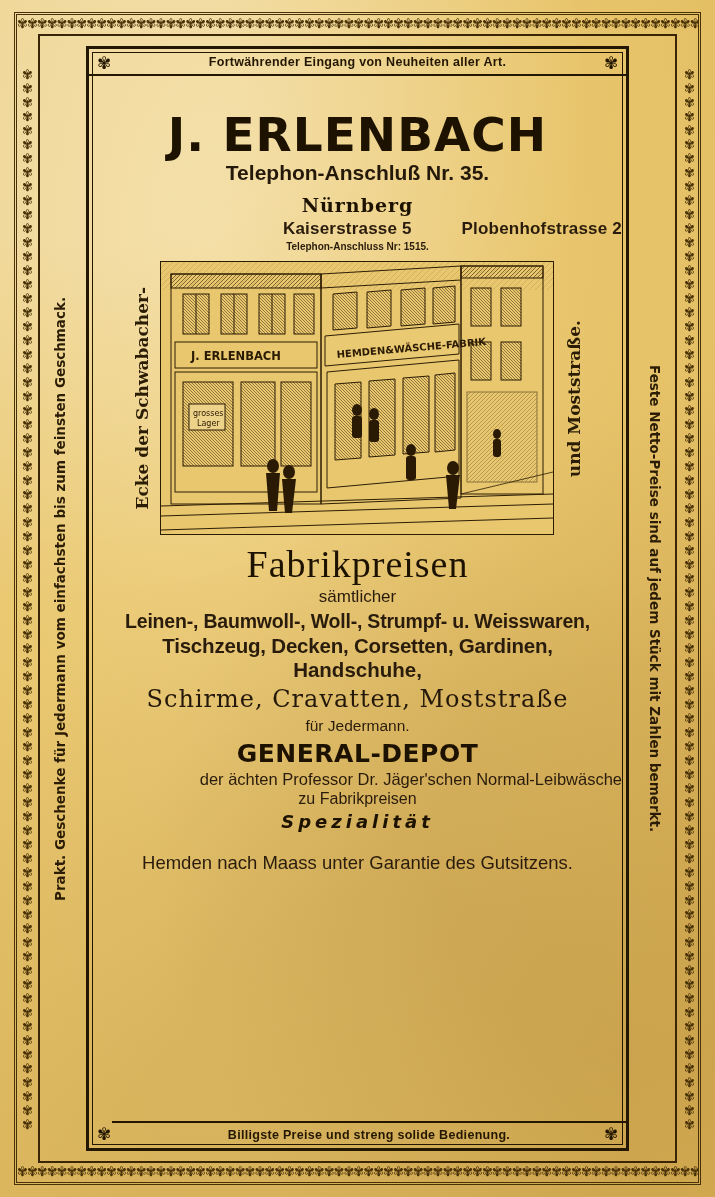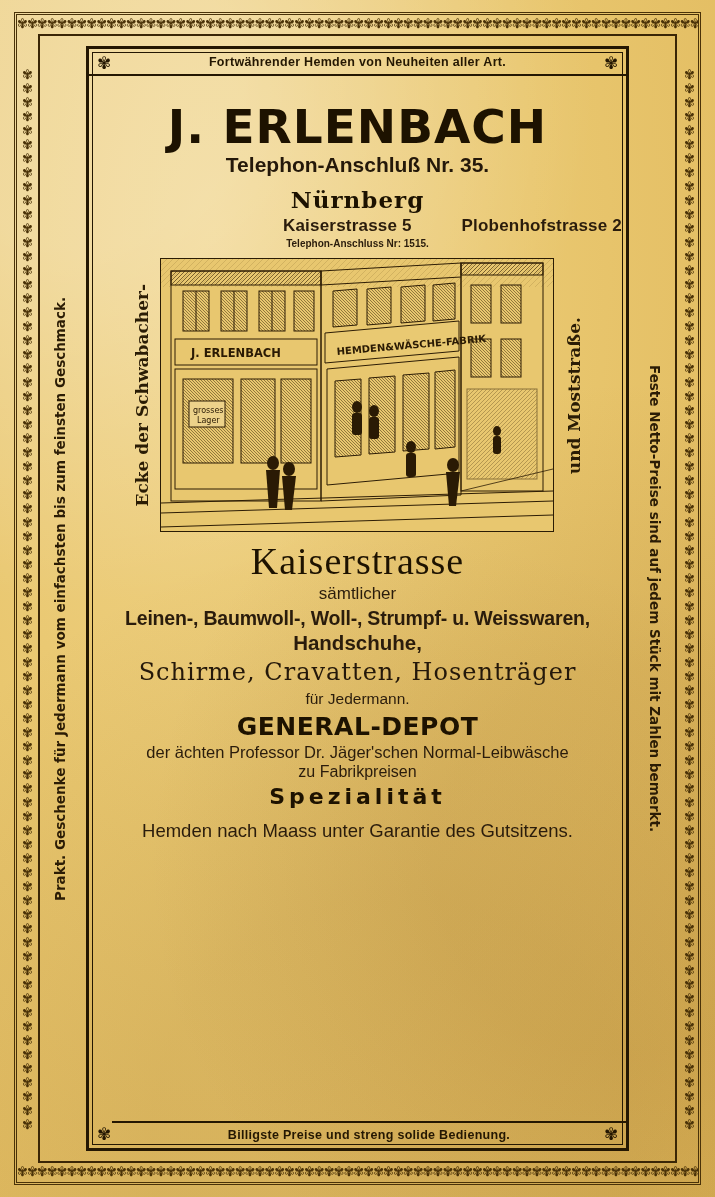--- a/index.html
+++ b/index.html
@@ -97,21 +97,21 @@
     letter-spacing:.3px;
     color:#241702;
     padding:6px 34px 5px;
     border-bottom:2px solid #241702;
   }
   .banner.bottom{border-bottom:none;border-top:2px solid #241702;padding:5px 34px 6px;margin-left:23px;}
 
   .ad-body{
     flex:1;
     position:relative;
-    padding:14px 4px 2px;
+    padding:22px 4px 2px;
     text-align:center;
   }
 
   
   .firm{
     font-family:"DejaVu Sans", sans-serif;
     font-weight:bold;
     font-size:47px;
     letter-spacing:1px;
     line-height:1.05;
@@ -130,21 +130,21 @@
     font-family:Liberation Sans, sans-serif;
     font-weight:bold;
     font-size:21px;
     letter-spacing:0px;
     margin:0 0 4px;
     color:#24180a;
   }
   .city-second{
     font-family:"DejaVu Serif", serif;
     font-weight:bold;
-    font-size:23px;
+    font-size:19px;
     letter-spacing:1px;
     margin:9px 0 2px;
     color:#1d1200;
   }
   .streets{
     font-family:"Liberation Sans", sans-serif;
     font-weight:bold;
     font-size:17px;
     margin:3px 0 2px;
     letter-spacing:.2px;
@@ -244,33 +244,35 @@
     font-weight:bold;
     font-size:25px;
     letter-spacing:.5px;
     margin:3px 0 2px;
     color:#1d1200;
   }
   .jaeger{
     font-family:"Liberation Sans", sans-serif;
     font-size:16.5px;
     margin:1px 0 1px;
+    text-align:right;
   }
   .fabrikpreisen{
     font-family:"Liberation Sans", sans-serif;
     font-size:16px;
     margin:1px 0 3px;
   }
   .spezialitaet{
     font-family:"DejaVu Sans", sans-serif;
     font-weight:bold;
-    font-size:22px;
+    font-size:18px;
     letter-spacing:4px;
-    margin:3px 0 11px;
+    margin:3px 0 20px;
     color:#1d1200;
+    font-style:italic;
   }
   .garantie{
     font-family:"Liberation Sans", sans-serif;
     font-size:18.5px;
     margin:2px 0 4px;
   }
 
   
   .side-slogan{
     position:absolute;
@@ -307,21 +309,21 @@
   <div class="side-slogan slogan-left">Prakt. Geschenke für Jedermann vom einfachsten bis zum feinsten Geschmack.</div>
   <div class="side-slogan slogan-right">Feste Netto-Preise sind auf jedem Stück mit Zahlen bemerkt.</div>
 
   <div class="ad-box">
 
     <span class="rosette ros-tl">✾</span>
     <span class="rosette ros-tr">✾</span>
     <span class="rosette ros-bl">✾</span>
     <span class="rosette ros-br">✾</span>
 
-    <div class="banner top">Fortwährender Hemden von Neuheiten aller Art.</div>
+    <div class="banner top">Fortwährender Eingang von Neuheiten aller Art.</div>
 
     <div class="ad-body">
 
       <div class="firm">J. ERLENBACH</div>
       <div class="tel1">Telephon-Anschluß Nr. 35.</div>
       <div class="city-second">Nürnberg</div>
       <div class="streets">
         <span>Kaiserstrasse 5</span>
         <span class="gap"></span>
         <span>Plobenhofstrasse 2</span>
@@ -428,25 +430,26 @@
                 <path d="M285,213 l14,0 l-4,34 l-7,0 Z"></path>
               <ellipse cx="336" cy="172" rx="4" ry="5"></ellipse>
                 <rect x="332" y="177" width="8" height="18" rx="3"></rect>
             </g>
           </svg>
         </div>
 
         <div class="side-caption side-right">und Moststraße.</div>
       </div>
 
-      <div class="verkaufslager">Kaiserstrasse</div>
+      <div class="verkaufslager">Fabrikpreisen</div>
       <div class="saemtlicher">sämtlicher</div>
       <div class="goods1">Leinen-, Baumwoll-, Woll-, Strumpf- u. Weisswaren,</div>
+      <div class="goods2">Tischzeug, Decken, Corsetten, Gardinen,</div>
       <div class="goods3">Handschuhe,</div>
-      <div class="fraktur-line">Schirme, Cravatten, Hosenträger</div>
+      <div class="fraktur-line">Schirme, Cravatten, Moststraße</div>
       <div class="fuer-jedermann">für Jedermann.</div>
       <div class="general-depot">GENERAL-DEPOT</div>
       <div class="jaeger">der ächten Professor Dr. Jäger'schen Normal-Leibwäsche</div>
       <div class="fabrikpreisen">zu Fabrikpreisen</div>
       <div class="spezialitaet">Spezialität</div>
       <div class="garantie">Hemden nach Maass unter Garantie des Gutsitzens.</div>
 
     </div>
 
     <div class="banner bottom">Billigste Preise und streng solide Bedienung.</div>

